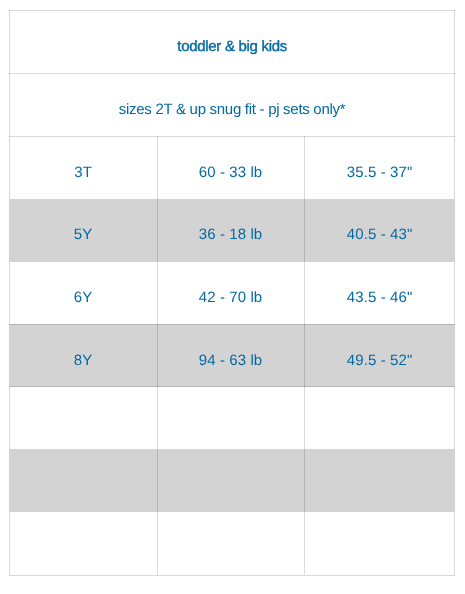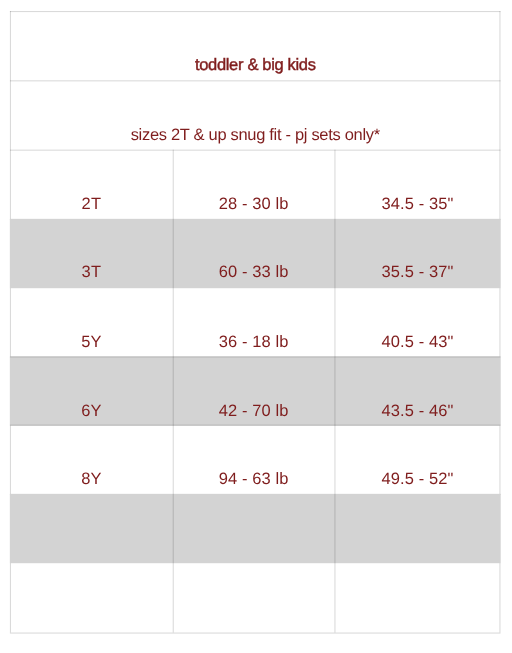--- a/index.html
+++ b/index.html
@@ -19,22 +19,22 @@
   .hline{position:absolute;left:0;width:446px;height:1px;background:rgba(0,0,0,0.145);z-index:0;}
   .hline.over{z-index:3;}
   .vedge{position:absolute;top:0;width:1px;height:565px;background:rgba(0,0,0,0.145);z-index:0;}
 
   
   .vline{position:absolute;top:126.3px;width:1px;height:438.7px;background:rgba(0,0,0,0.145);z-index:3;}
 
   
   table{border-collapse:collapse;width:446px;table-layout:fixed;
         position:relative;z-index:2;transform:translateZ(0);}
-  td{border:0;padding:0;text-align:center;vertical-align:middle;position:relative;top:18px;
-     color:#7f1d1d;font-size:15px;letter-spacing:0.1px;text-indent:0.1px;height:62.6px;}
+  td{border:0;padding:0;text-align:center;vertical-align:middle;position:relative;top:5px;
+     color:#0369a1;font-size:15px;letter-spacing:0.1px;text-indent:0.1px;height:62.6px;}
   tr.head td{height:63px;}
   td.title{letter-spacing:-0.3px;-webkit-text-stroke:0.4px currentColor;}
   td.title span{position:relative;top:0px;display:inline-block;}
   td.subtitle{letter-spacing:-0.285px;}
 </style>
 </head>
 <body>
 
 <div id="chart">
 
@@ -68,25 +68,20 @@
     <tbody>
 
       <tr class="head">
         <td class="title" colspan="3"><span>toddler &amp; big kids</span></td>
       </tr>
 
       <tr class="head">
         <td class="subtitle" colspan="3">sizes 2T &amp; up snug fit - pj sets only*</td>
       </tr>
 
-      <tr>
-        <td>2T</td>
-        <td>28 - 30 lb</td>
-        <td>34.5 - 35"</td>
-      </tr>
       <tr class="shaded">
         <td>3T</td>
         <td>60 - 33 lb</td>
         <td>35.5 - 37"</td>
       </tr>
       <tr class="shaded">
         <td>5Y</td>
         <td>36 - 18 lb</td>
         <td>40.5 - 43"</td>
       </tr>

